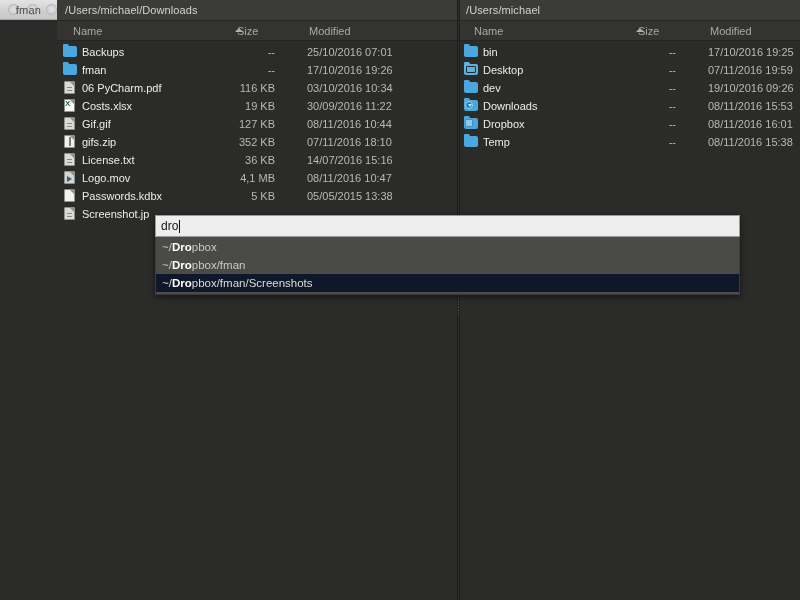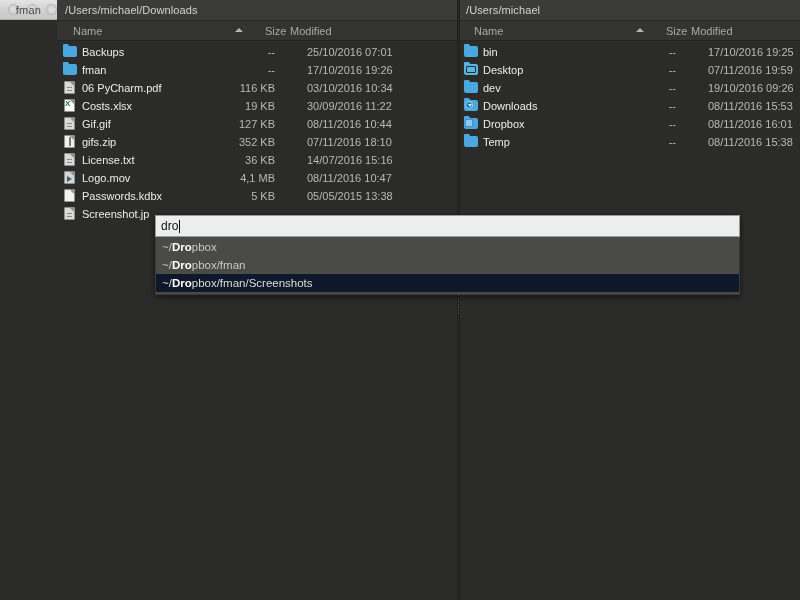--- a/index.html
+++ b/index.html
@@ -101,22 +101,22 @@
     font-size: 11px;
     color: #a9a9a4;
   }
   .colheader .ch {
     position: absolute;
     top: 0;
     line-height: 20px;
     white-space: nowrap;
   }
   .ch-name { left: 16px; }
-  .ch-size { left: 208px; text-align: center; }
-  .ch-mod  { left: 233px; }
+  .ch-size { left: 180px; text-align: center; }
+  .ch-mod  { left: 252px; }
   .sortarrow {
     position: absolute;
     left: 178px;
     top: 7px;
     width: 0; height: 0;
     border-left: 4px solid transparent;
     border-right: 4px solid transparent;
     border-bottom: 4px solid #b6b6b0;
   }
 

